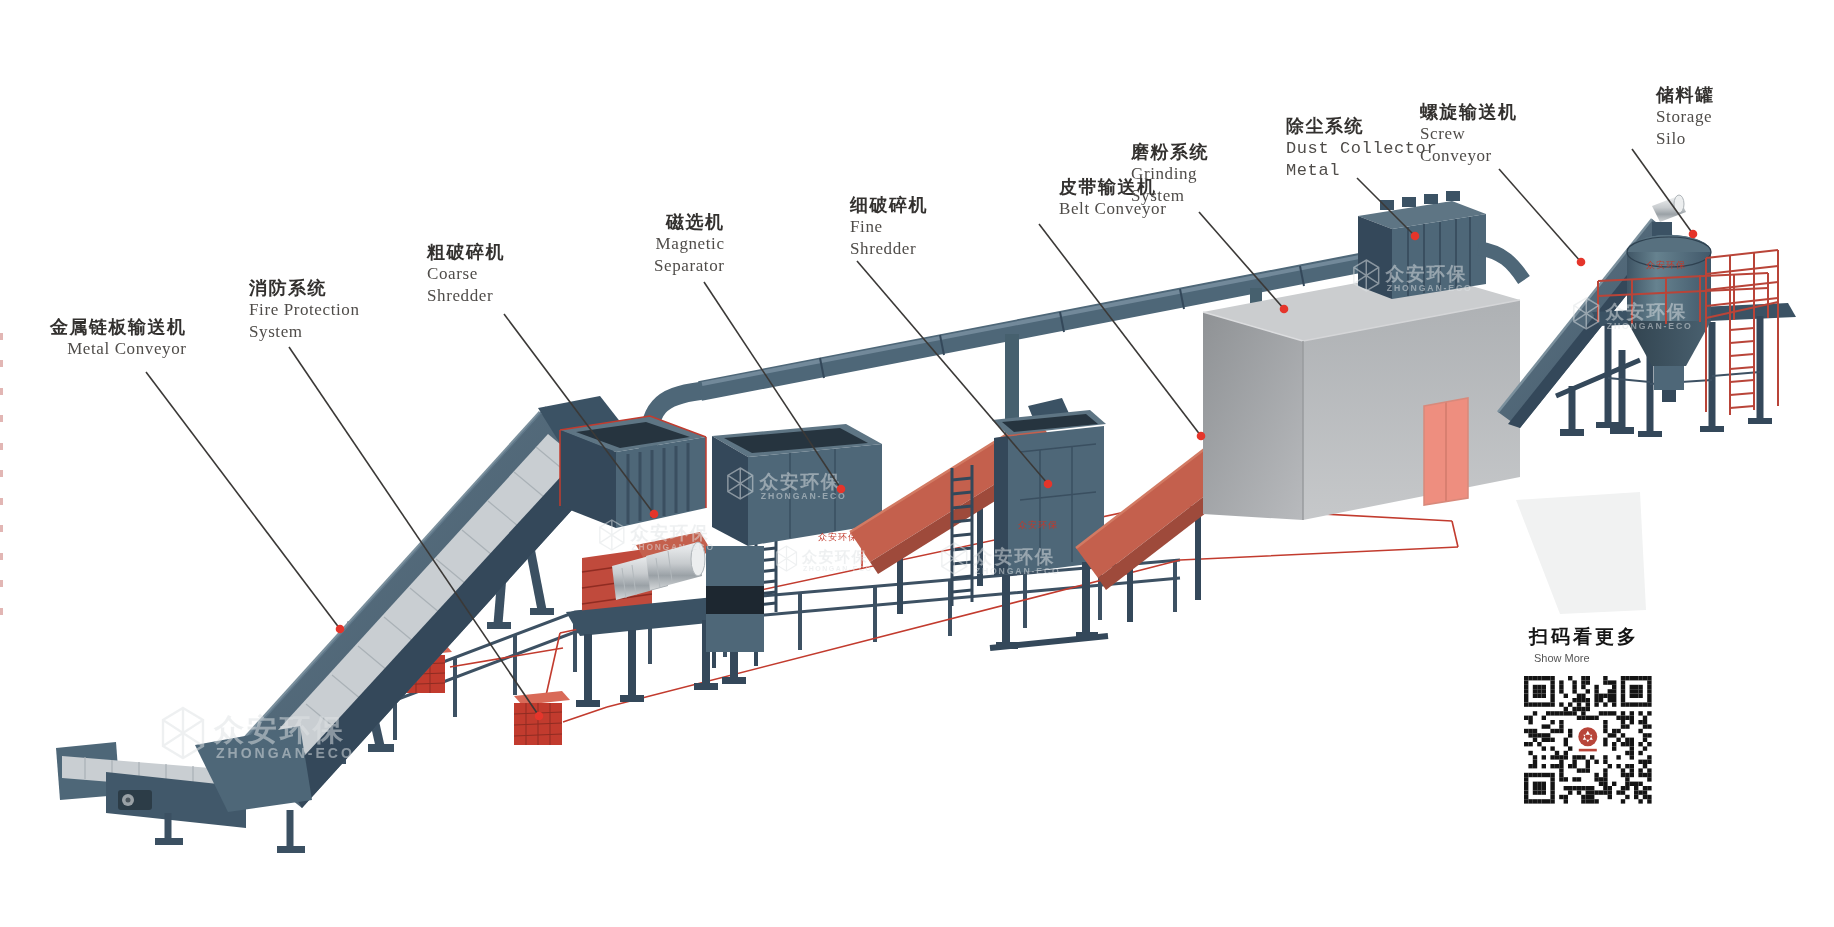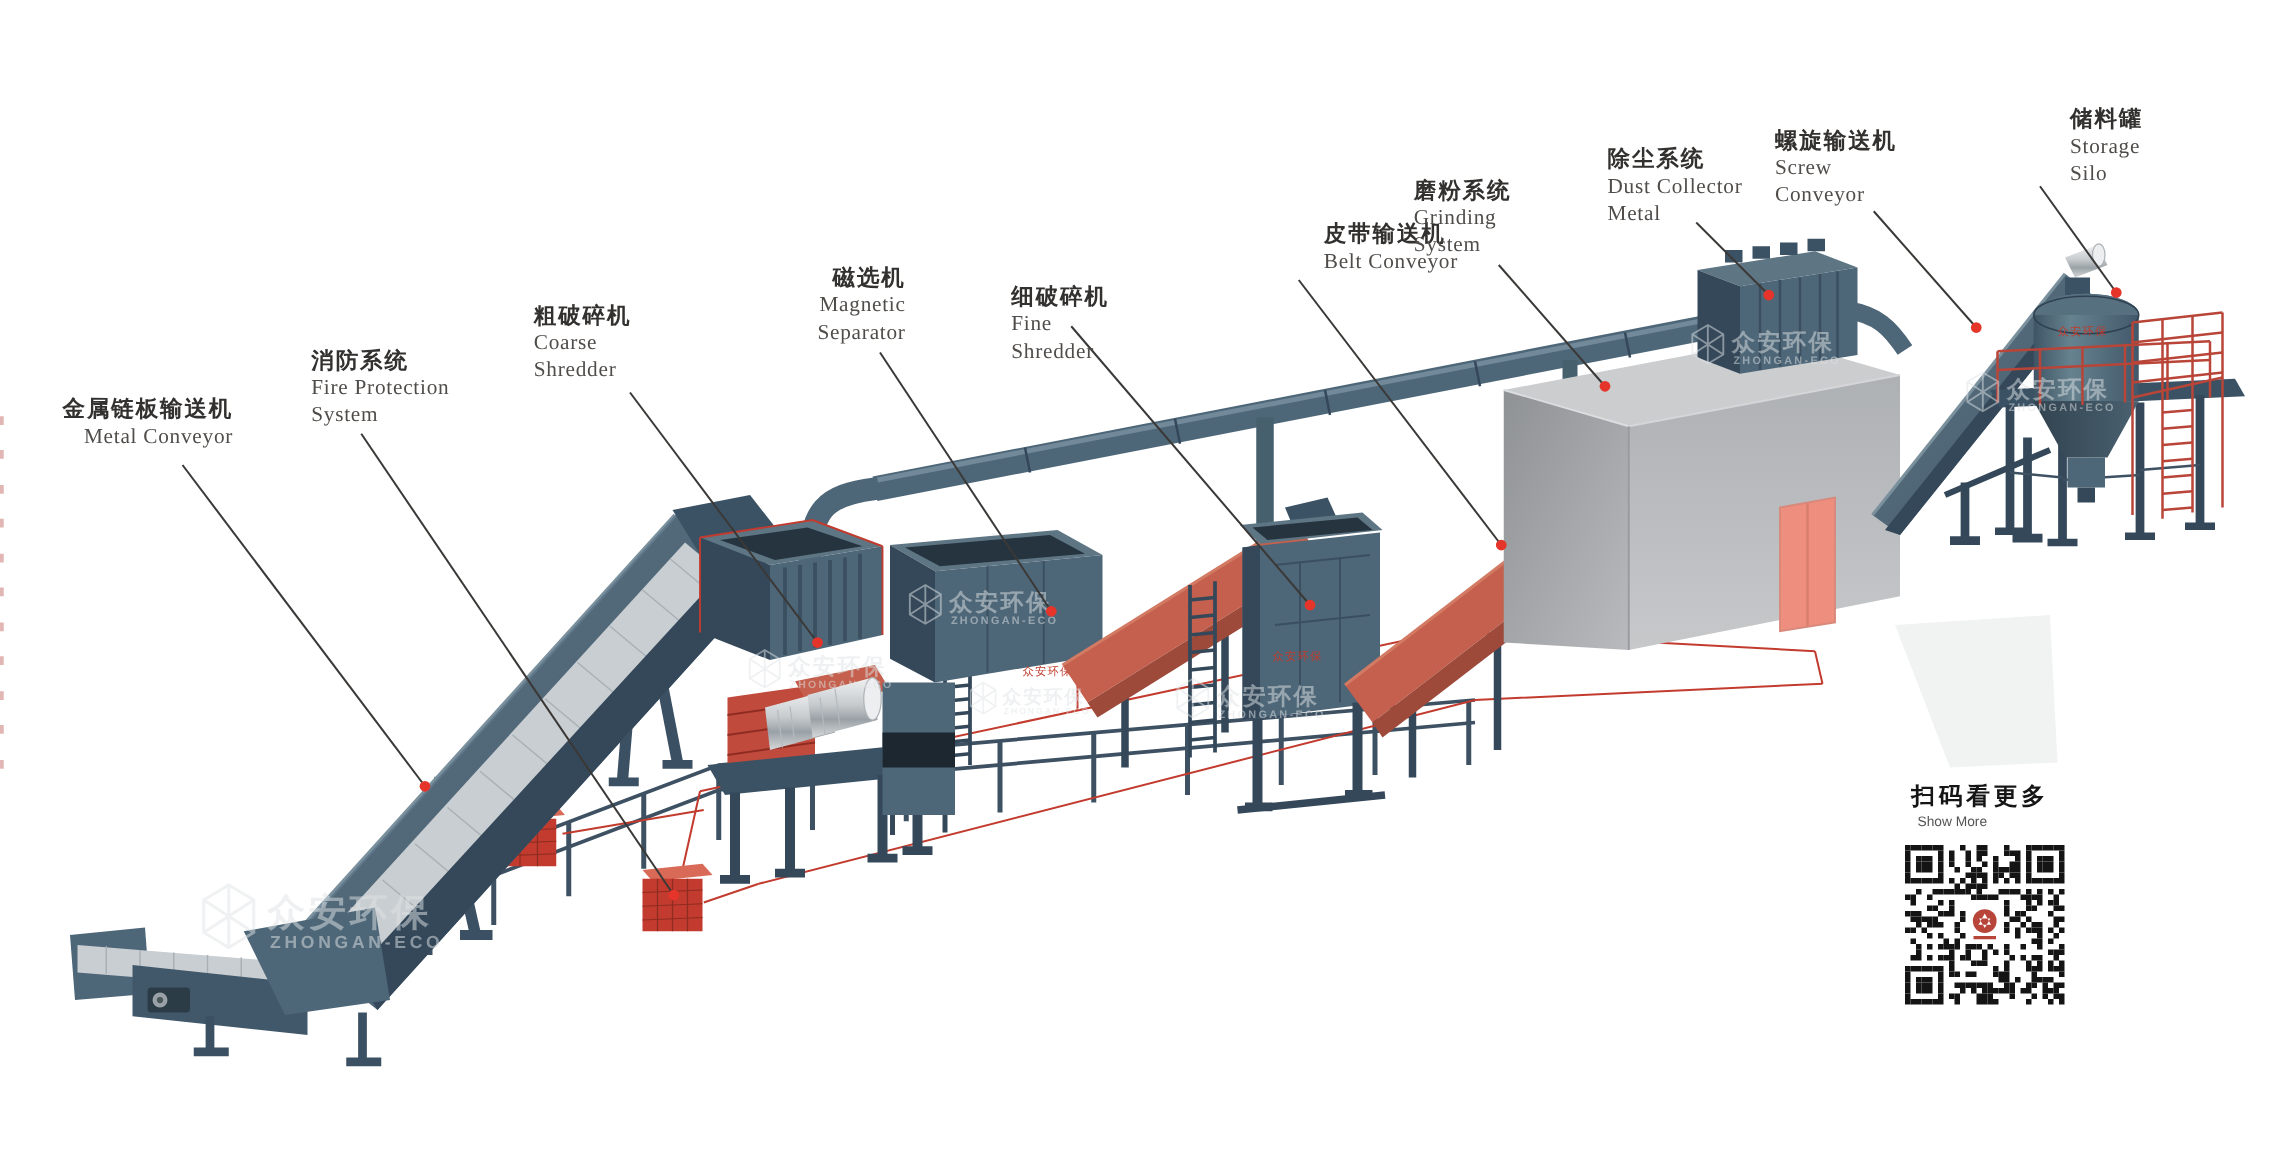--- a/index.html
+++ b/index.html
@@ -524,35 +524,35 @@
       <div class="eq-label" style="left: 427px; top: 241px;">
         <div class="zh">粗破碎机</div>
         <div class="en">Coarse
 Shredder</div>
       </div>
       <div class="eq-label" style="left: 654px; top: 211px; text-align: right;">
         <div class="zh">磁选机</div>
         <div class="en">Magnetic
 Separator</div>
       </div>
-      <div class="eq-label" style="left: 809px; top: 194px; margin-top: 32px;">
+      <div class="eq-label" style="left: 850px; top: 194px;">
         <div class="zh">细破碎机</div>
         <div class="en">Fine
 Shredder</div>
       </div>
       <div class="eq-label" style="left: 1031px; top: 176px; margin-left: 28px;">
         <div class="zh">皮带输送机</div>
         <div class="en">Belt Conveyor</div>
       </div>
       <div class="eq-label" style="left: 1131px; top: 141px;">
         <div class="zh">磨粉系统</div>
         <div class="en">Grinding
 System</div>
       </div>
-      <div class="eq-label" style="left: 1286px; top: 116px;">
+      <div class="eq-label" style="left: 1286px; top: 116px; font-family: Liberation Mono, monospace;">
         <div class="zh">除尘系统</div>
         <div class="en">Dust Collector
 Metal</div>
       </div>
       <div class="eq-label" style="left: 1420px; top: 101px;">
         <div class="zh">螺旋输送机</div>
         <div class="en">Screw
 Conveyor</div>
       </div>
       <div class="eq-label" style="left: 1616px; top: 84px; margin-left: 40px;">

